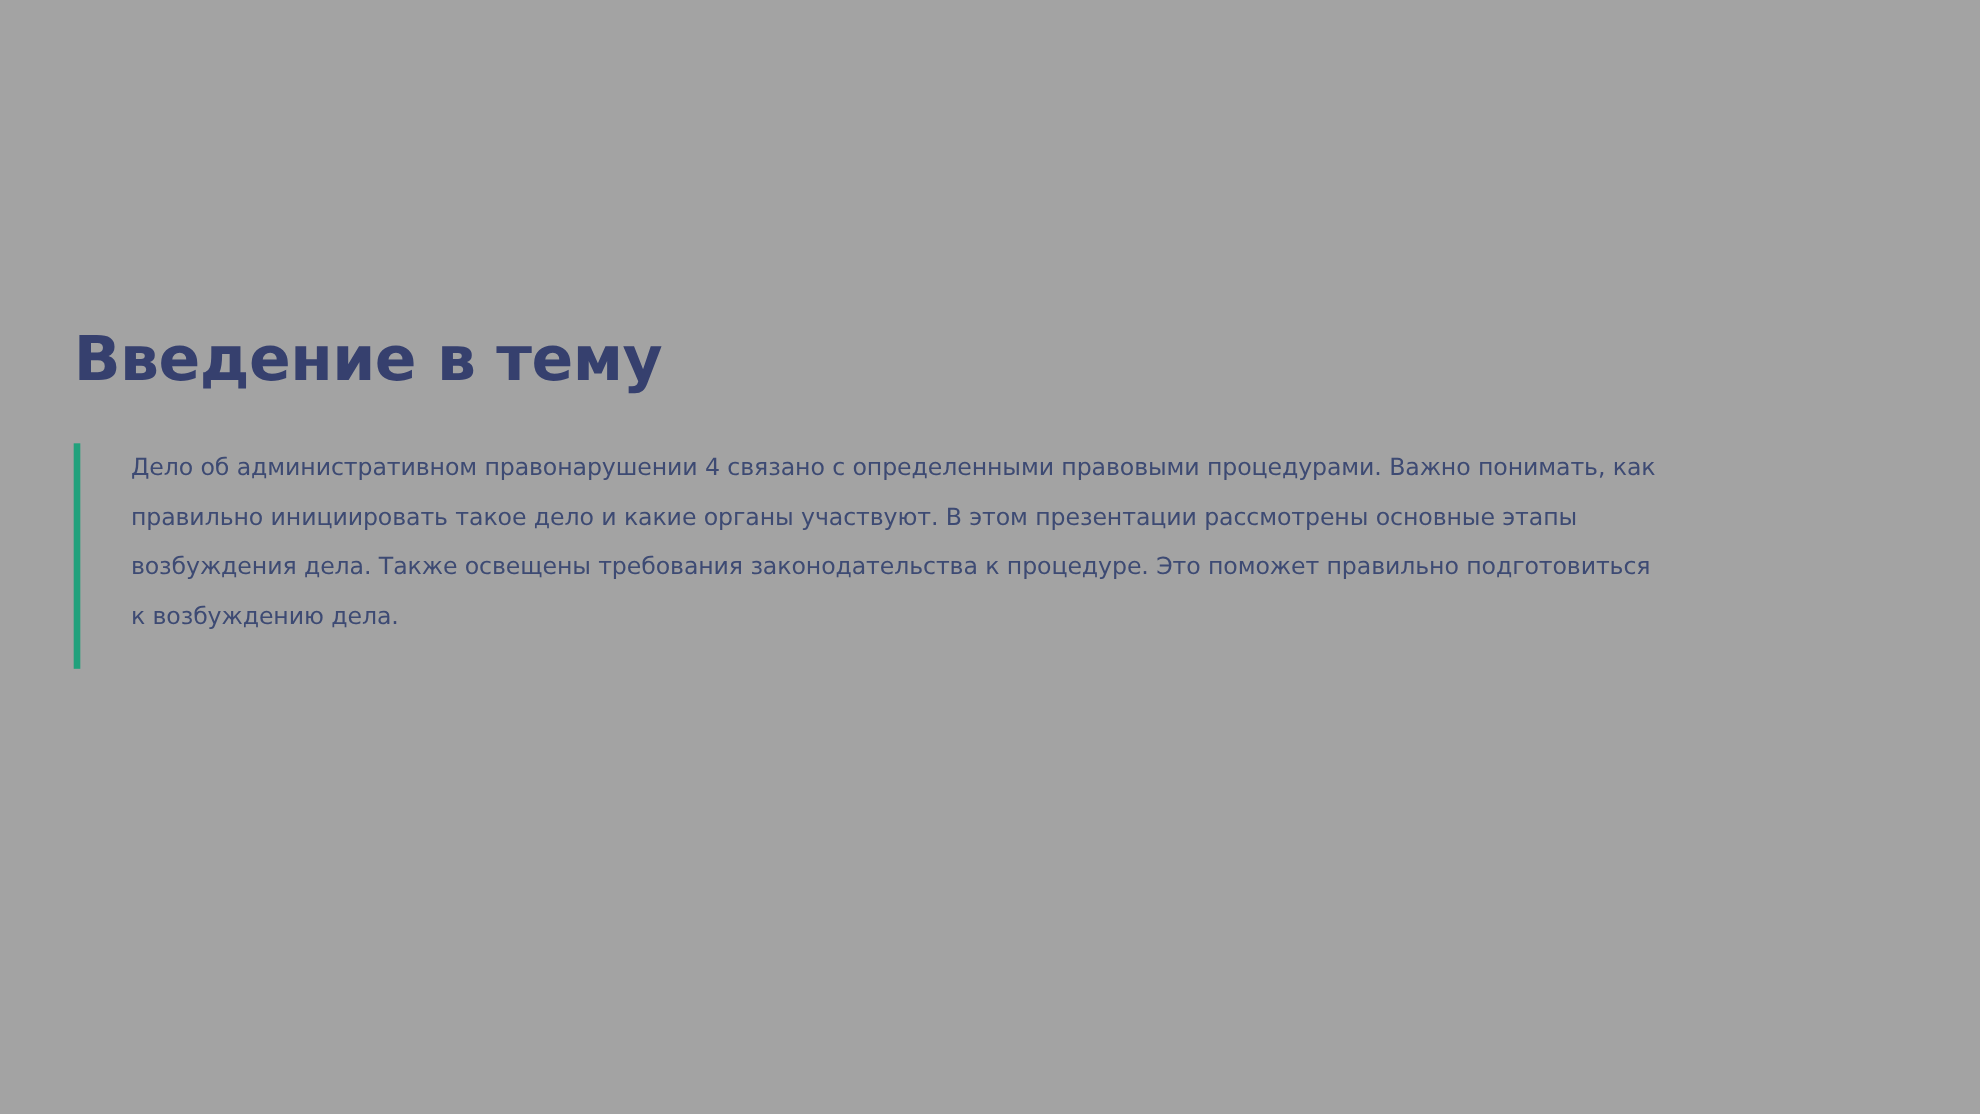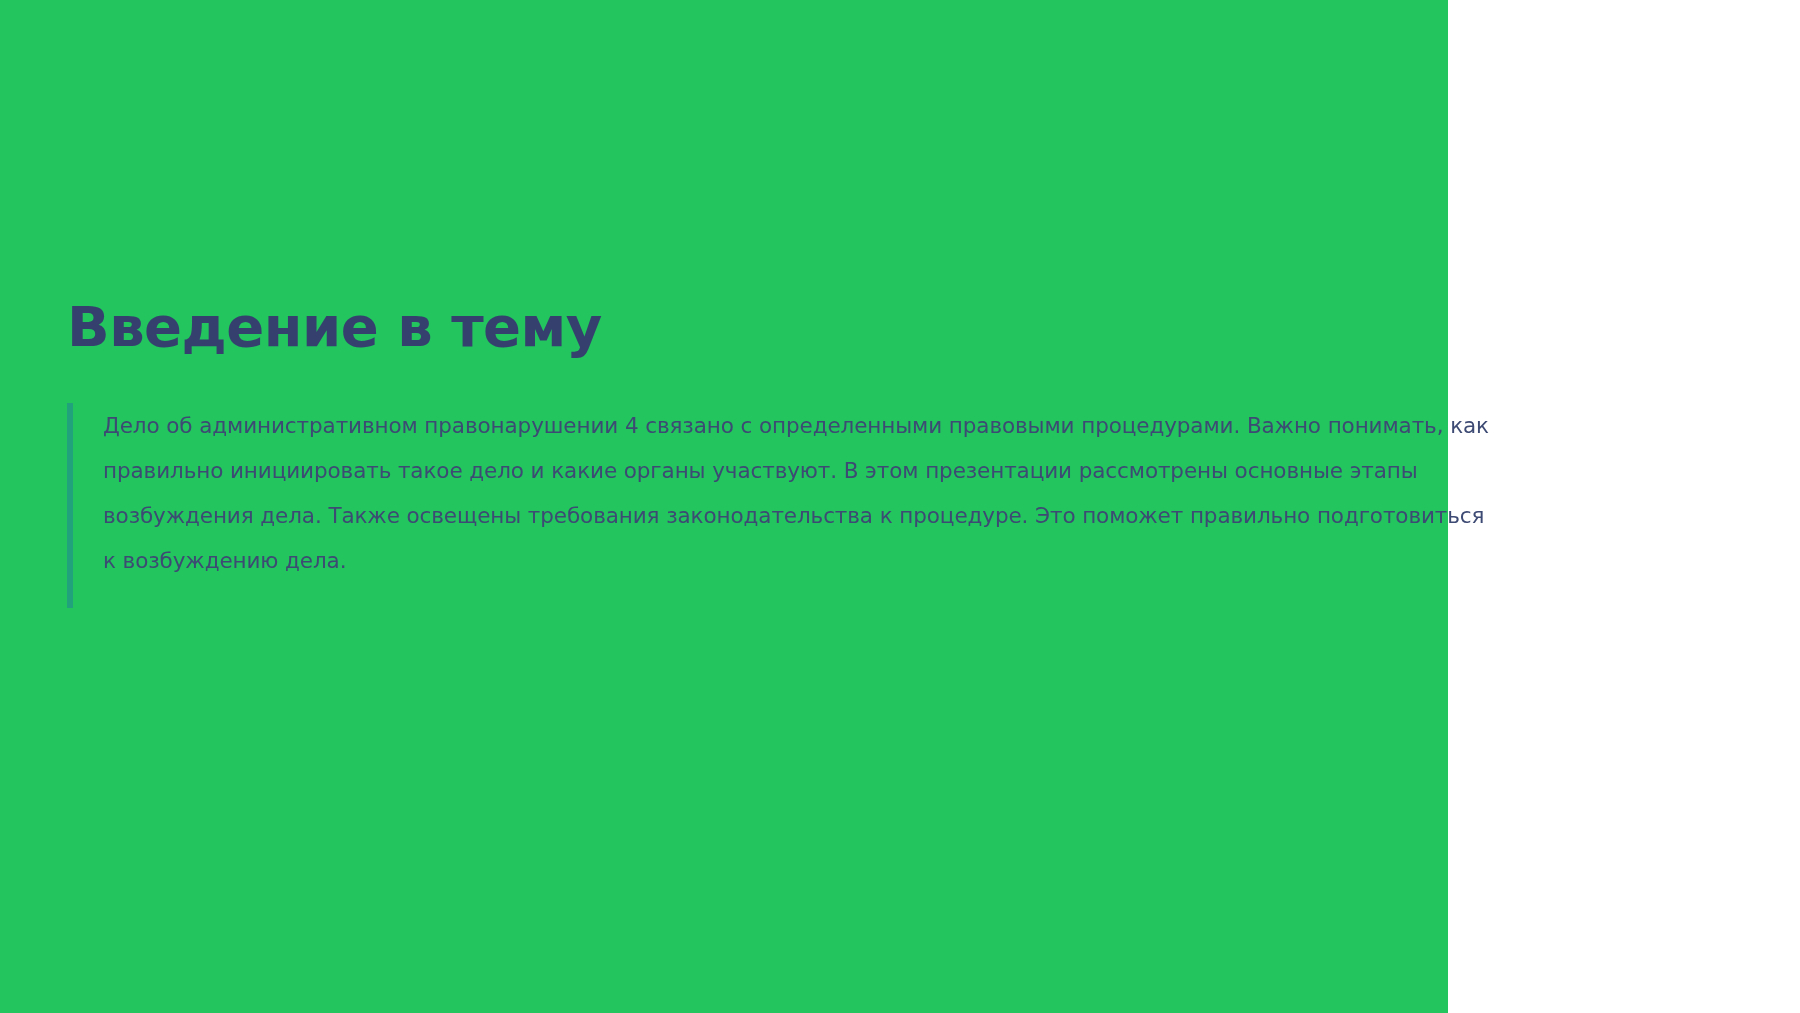--- a/index.html
+++ b/index.html
@@ -10,23 +10,23 @@
   body {
     width: 1800px;
     height: 1013px;
     background: #ffffff;
     font-family: "Liberation Sans", "DejaVu Sans", sans-serif;
     overflow: hidden;
   }
 
   .slide {
     position: relative;
-    width: 1448px;
+    width: 1800px;
     height: 1013px;
-    background: #22c55e;
+    background: #a3a3a3;
     box-sizing: border-box;
   }
 
   .slide-content {
     position: absolute;
     left: 67px;
     top: 296px;
     width: 1666px;
   }
 
@@ -36,21 +36,21 @@
     font-size: 56px;
     line-height: 1.12;
     letter-spacing: -0.5px;
     color: #36406e;
     margin: 0 0 44px 0;
     white-space: nowrap;
   }
 
   .body-block {
     position: relative;
-    padding-left: 36px;
+    padding-left: 52px;
     min-height: 205px;
   }
 
   .accent-bar {
     position: absolute;
     left: 0;
     top: 0;
     width: 6px;
     height: 205px;
     background: #21a17c;

